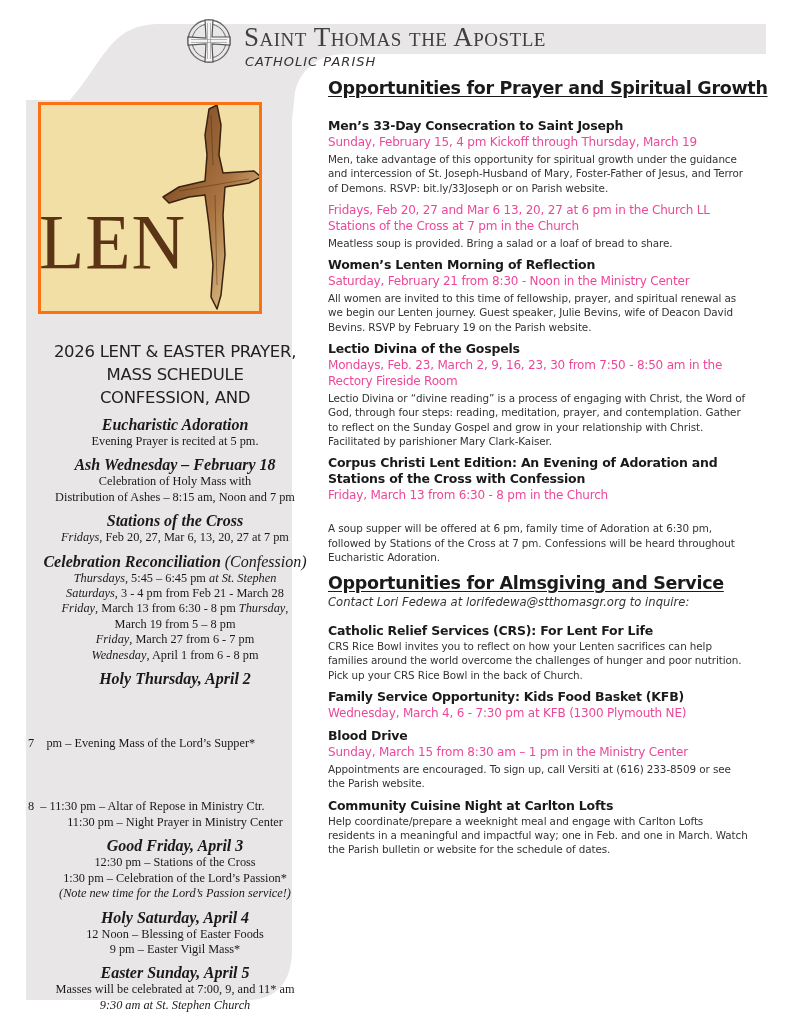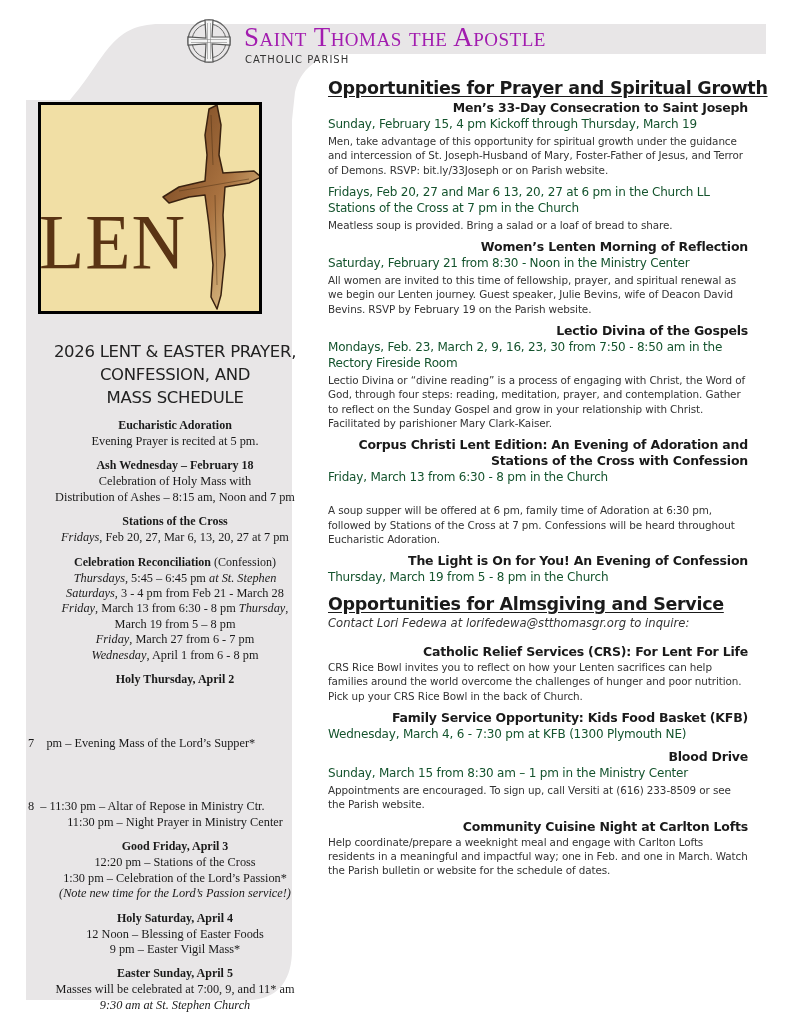--- a/index.html
+++ b/index.html
@@ -1,42 +1,42 @@
 <!DOCTYPE html>
 <html><head>
 <meta charset="utf-8">
 <style>
   html, body { margin: 0; padding: 0; background: #ffffff; }
   body { width: 791px; height: 1024px; position: relative; overflow: hidden; color: #1a1a1a; }
   .bg-shape { position: absolute; left: 0; top: 0; width: 791px; height: 1024px; }
   .header { position: absolute; left: 182px; top: 14px; width: 590px; height: 52px; }
   .logo-icon { position: absolute; left: 4px; top: 4px; width: 46px; height: 46px; }
-  .parish-name { position: absolute; left: 62px; top: 8px; font-family: "Liberation Serif", serif; font-size: 27px; letter-spacing: 0.5px; color: #a21caf; white-space: nowrap; font-variant: small-caps; text-align: right; }
-  .parish-sub { position: absolute; left: 63px; top: 40px; font-family: "DejaVu Sans", sans-serif; font-size: 10px; letter-spacing: 1px; color: #333; }
+  .parish-name { position: absolute; left: 62px; top: 8px; font-family: "Liberation Serif", serif; font-size: 27px; letter-spacing: 0.5px; color: #404040; white-space: nowrap; font-variant: small-caps; text-align: right; }
+  .parish-sub { position: absolute; left: 63px; top: 40px; font-family: "DejaVu Sans", sans-serif; font-size: 13px; letter-spacing: 1px; color: #333; font-style: italic; }
 
-  .lent-image { position: absolute; left: 38px; top: 102px; width: 224px; height: 212px; background: #f1dfa5; border: 3px solid #000000; box-sizing: border-box; overflow: hidden; }
+  .lent-image { position: absolute; left: 38px; top: 102px; width: 224px; height: 212px; background: #f1dfa5; border: 3px solid #f97316; box-sizing: border-box; overflow: hidden; }
   .lent-word { position: absolute; left: -2px; top: 98px; font-family: "Liberation Serif", serif; font-size: 78px; color: #5a3414; letter-spacing: 1px; line-height: 1; transform: scaleX(0.95); transform-origin: left; }
 
   .sidebar { position: absolute; left: 26px; top: 340px; width: 298px; text-align: center; font-family: "Liberation Serif", serif; color: #1a1a1a; }
   .sched-title { font-family: "DejaVu Sans", sans-serif; font-size: 16.5px; line-height: 23px; font-weight: normal; letter-spacing: -0.3px; color: #222; margin-bottom: 7px; }
   .sched-block { margin-bottom: 7px; }
-  .sched-head { font-weight: bold; font-size: 12px; line-height: 18px; }
+  .sched-head { font-weight: bold; font-size: 16px; line-height: 18px; font-style: italic; }
   .sched-head .normal { font-weight: normal; }
   .sched-line { font-size: 12.3px; line-height: 15.4px; }
   .sched-line.left { text-align: left; padding-left: 2px; white-space: pre; margin-top: 48px; }
   .sched-note { font-size: 12.3px; line-height: 15.4px; font-style: italic; margin-top: 14px; }
   i { font-style: italic; }
 
   .main { position: absolute; left: 328px; top: 76px; width: 420px; font-family: "DejaVu Sans", sans-serif; color: #1a1a1a; }
-  .section-title { font-size: 17.5px; font-weight: bold; text-decoration: underline; text-underline-offset: 2px; letter-spacing: -0.3px; line-height: 24px; margin-bottom: 0; white-space: nowrap; }
+  .section-title { font-size: 17.5px; font-weight: bold; text-decoration: underline; text-underline-offset: 2px; letter-spacing: -0.3px; line-height: 24px; margin-bottom: 18px; white-space: nowrap; }
   .section-title.second { margin-top: 0; margin-bottom: 0; }
   .contact { font-size: 11.6px; font-style: italic; line-height: 15px; color: #333; margin-bottom: 13px; }
   .event { margin-bottom: 7px; }
-  .event-title { font-size: 12.5px; font-weight: bold; line-height: 16px; letter-spacing: -0.2px; text-align: right; }
-  .event-when { font-size: 12px; line-height: 16px; color: #14532d; letter-spacing: -0.2px; margin-bottom: 2px; }
+  .event-title { font-size: 12.5px; font-weight: bold; line-height: 16px; letter-spacing: -0.2px; }
+  .event-when { font-size: 12px; line-height: 16px; color: #ec4899; letter-spacing: -0.2px; margin-bottom: 2px; }
   .event-desc { font-size: 10.4px; line-height: 14.3px; color: #333; letter-spacing: -0.1px; }
   .event-desc.spaced { margin-top: 18px; }
 </style>
 </head>
 <body>
 
 <svg class="bg-shape" viewBox="0 0 791 1024" xmlns="http://www.w3.org/2000/svg">
   <path d="M26 1000 L26 100 L70 100 C105 60 110 24 160 24 L766 24 L766 54 L345 54 C318 54 300 70 295 92 L292 120 L292 950 C292 980 278 1000 248 1000 Z" fill="#e8e6e7"></path>
 </svg>
 
@@ -62,22 +62,22 @@
       </linearGradient>
     </defs>
     <path d="M50 4 L58 0 L62 20 L60 50 L64 68 L95 66 L102 72 L90 78 L66 82 L64 110 L66 150 L62 190 L58 204 L52 192 L54 160 L50 120 L46 90 L30 92 L10 98 L4 92 L20 82 L46 76 L48 50 L46 30 Z" fill="url(#crossgrad)" stroke="#3a2210" stroke-width="1.5" stroke-linejoin="round"></path>
     <path d="M52 10 L54 60 M20 86 L90 74 M56 90 L58 180" stroke="#4a2e14" stroke-width="0.8" fill="none" opacity="0.6"></path>
   </svg>
 </div>
 
 <div class="sidebar">
   <div class="sched-title">
     <div>2026 LENT &amp; EASTER PRAYER,</div>
+    <div>MASS SCHEDULE</div>
     <div>CONFESSION, AND</div>
-    <div>MASS SCHEDULE</div>
   </div>
   <div id="sched-blocks">
       <div class="sched-block">
         <div class="sched-head"><span>Eucharistic Adoration</span></div>
         <div class="sched-line"><span>Evening Prayer is recited at 5 pm.</span></div>
       </div>
       <div class="sched-block">
         <div class="sched-head"><span>Ash Wednesday – February 18</span></div>
         <div class="sched-line"><span>Celebration of Holy Mass with</span></div>
         <div class="sched-line"><span>Distribution of Ashes – 8:15 am, Noon and 7 pm</span></div>
@@ -96,21 +96,21 @@
         <div class="sched-line"><i>Wednesday</i><span>, April 1 from 6 - 8 pm</span></div>
       </div>
       <div class="sched-block">
         <div class="sched-head"><span>Holy Thursday, April 2</span></div>
         <div class="sched-line left"><span>7    pm – Evening Mass of the Lord’s Supper*</span></div>
         <div class="sched-line left"><span>8  – 11:30 pm – Altar of Repose in Ministry Ctr.</span></div>
         <div class="sched-line"><span>11:30 pm – Night Prayer in Ministry Center</span></div>
       </div>
       <div class="sched-block">
         <div class="sched-head"><span>Good Friday, April 3</span></div>
-        <div class="sched-line"><span>12:20 pm – Stations of the Cross</span></div>
+        <div class="sched-line"><span>12:30 pm – Stations of the Cross</span></div>
         <div class="sched-line"><span>1:30 pm – Celebration of the Lord’s Passion*</span></div>
         <div class="sched-line"><i>(Note new time for the Lord’s Passion service!)</i></div>
       </div>
       <div class="sched-block">
         <div class="sched-head"><span>Holy Saturday, April 4</span></div>
         <div class="sched-line"><span>12 Noon – Blessing of Easter Foods</span></div>
         <div class="sched-line"><span>9 pm – Easter Vigil Mass*</span></div>
       </div>
       <div class="sched-block">
         <div class="sched-head"><span>Easter Sunday, April 5</span></div>
@@ -141,24 +141,20 @@
       <div class="event">
         <div class="event-title">Lectio Divina of the Gospels</div>
         <div class="event-when">Mondays, Feb. 23, March 2, 9, 16, 23, 30 from 7:50 - 8:50 am in the Rectory Fireside Room</div>
         <div class="event-desc">Lectio Divina or “divine reading” is a process of engaging with Christ, the Word of God, through four steps: reading, meditation, prayer, and contemplation. Gather to reflect on the Sunday Gospel and grow in your relationship with Christ. Facilitated by parishioner Mary Clark-Kaiser.</div>
       </div>
       <div class="event">
         <div class="event-title">Corpus Christi Lent Edition: An Evening of Adoration and Stations of the Cross with Confession</div>
         <div class="event-when">Friday, March 13 from 6:30 - 8 pm in the Church</div>
         <div class="event-desc spaced">A soup supper will be offered at 6 pm, family time of Adoration at 6:30 pm, followed by Stations of the Cross at 7 pm. Confessions will be heard throughout Eucharistic Adoration.</div>
       </div>
-      <div class="event">
-        <div class="event-title">The Light is On for You! An Evening of Confession</div>
-        <div class="event-when">Thursday, March 19 from 5 - 8 pm in the Church</div>
-      </div>
     </div>
   <div class="section-title second">Opportunities for Almsgiving and Service</div>
   <div class="contact">Contact Lori Fedewa at lorifedewa@stthomasgr.org to inquire:</div>
   <div id="service-events">
       <div class="event">
         <div class="event-title">Catholic Relief Services (CRS): For Lent For Life</div>
         <div class="event-desc">CRS Rice Bowl invites you to reflect on how your Lenten sacrifices can help families around the world overcome the challenges of hunger and poor nutrition. Pick up your CRS Rice Bowl in the back of Church.</div>
       </div>
       <div class="event">
         <div class="event-title">Family Service Opportunity: Kids Food Basket (KFB)</div>

